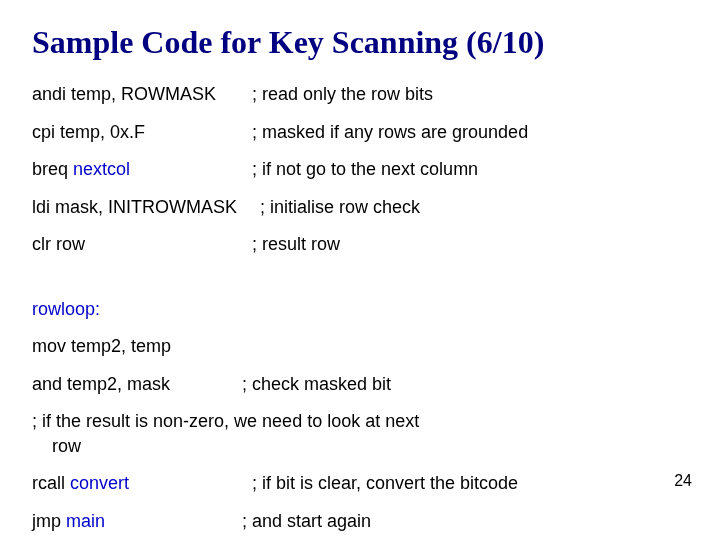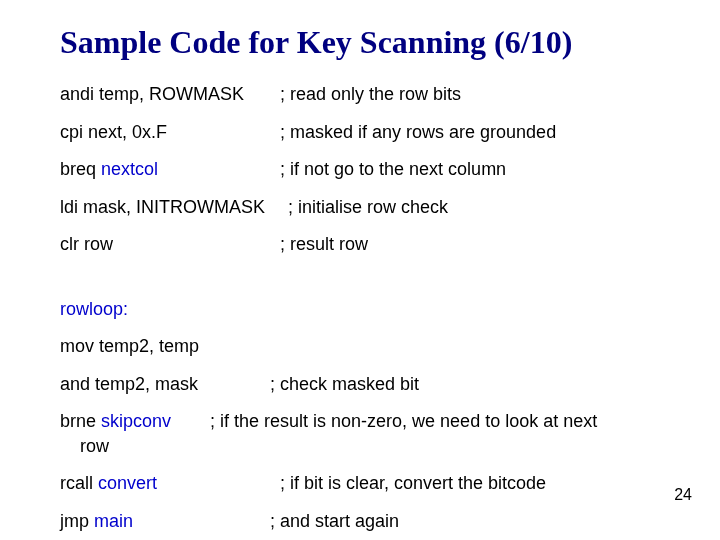--- a/index.html
+++ b/index.html
@@ -10,21 +10,21 @@
     background: #ffffff;
     font-family: Arial, Helvetica, sans-serif;
     color: #000;
     overflow: hidden;
   }
   .slide {
     position: relative;
     width: 720px;
     height: 508px;
     box-sizing: border-box;
-    padding: 24px 50px 0 60px;
+    padding: 24px 50px 0 32px;
   }
   .title {
     font-family: "Times New Roman", Times, serif;
     font-weight: bold;
     color: #000080;
     font-size: 32px;
     margin: 0 0 22px 0;
     white-space: nowrap;
   }
   .line {
@@ -40,21 +40,21 @@
   .code {
     display: inline-block;
   }
   .cw-220 .code { width: 220px; }
   .cw-210 .code { width: 210px; }
   .blue { color: #0000cc; margin-top: 27px; }
   .comment { display: inline-block; }
   .pagenum {
     position: absolute;
     right: 28px;
-    bottom: 4px;
+    bottom: 18px;
     font-size: 16px;
     color: #000;
   }
   .rowword {
     width: 100%;
     margin-top: 2px;
     margin-left: 20px;
   }
 </style>
 </head>
@@ -63,21 +63,21 @@
 <div class="slide">
 
   <h1 class="title">Sample Code for Key Scanning (6/10)</h1>
 
   <div class="line cw-220">
     <span class="code">andi temp, ROWMASK</span>
     <span class="comment">; read only the row bits</span>
   </div>
 
   <div class="line cw-220">
-    <span class="code">cpi next, 0x.F</span>
+    <span class="code">cpi temp, 0x.F</span>
     <span class="comment">; masked if any rows are grounded</span>
   </div>
 
   <div class="line cw-220">
     <span class="code">
       <span>breq </span><span class="blue">nextcol</span>
     </span>
     <span class="comment">; if not go to the next column</span>
   </div>
 
@@ -98,23 +98,20 @@
   <div class="line">
     <span class="code">mov temp2, temp</span>
   </div>
 
   <div class="line cw-210">
     <span class="code">and temp2, mask</span>
     <span class="comment">; check masked bit</span>
   </div>
 
   <div class="line twoRow">
-    <span class="code" style="width:150px">
-      <span>brne </span><span class="blue">skipconv</span>
-    </span>
     <span class="comment">; if the result is non-zero, we need to look at next</span>
     <span class="rowword">row</span>
   </div>
 
   <div class="line cw-220">
     <span class="code">
       <span>rcall </span><span class="blue">convert</span>
     </span>
     <span class="comment">; if bit is clear, convert the bitcode</span>
   </div>

